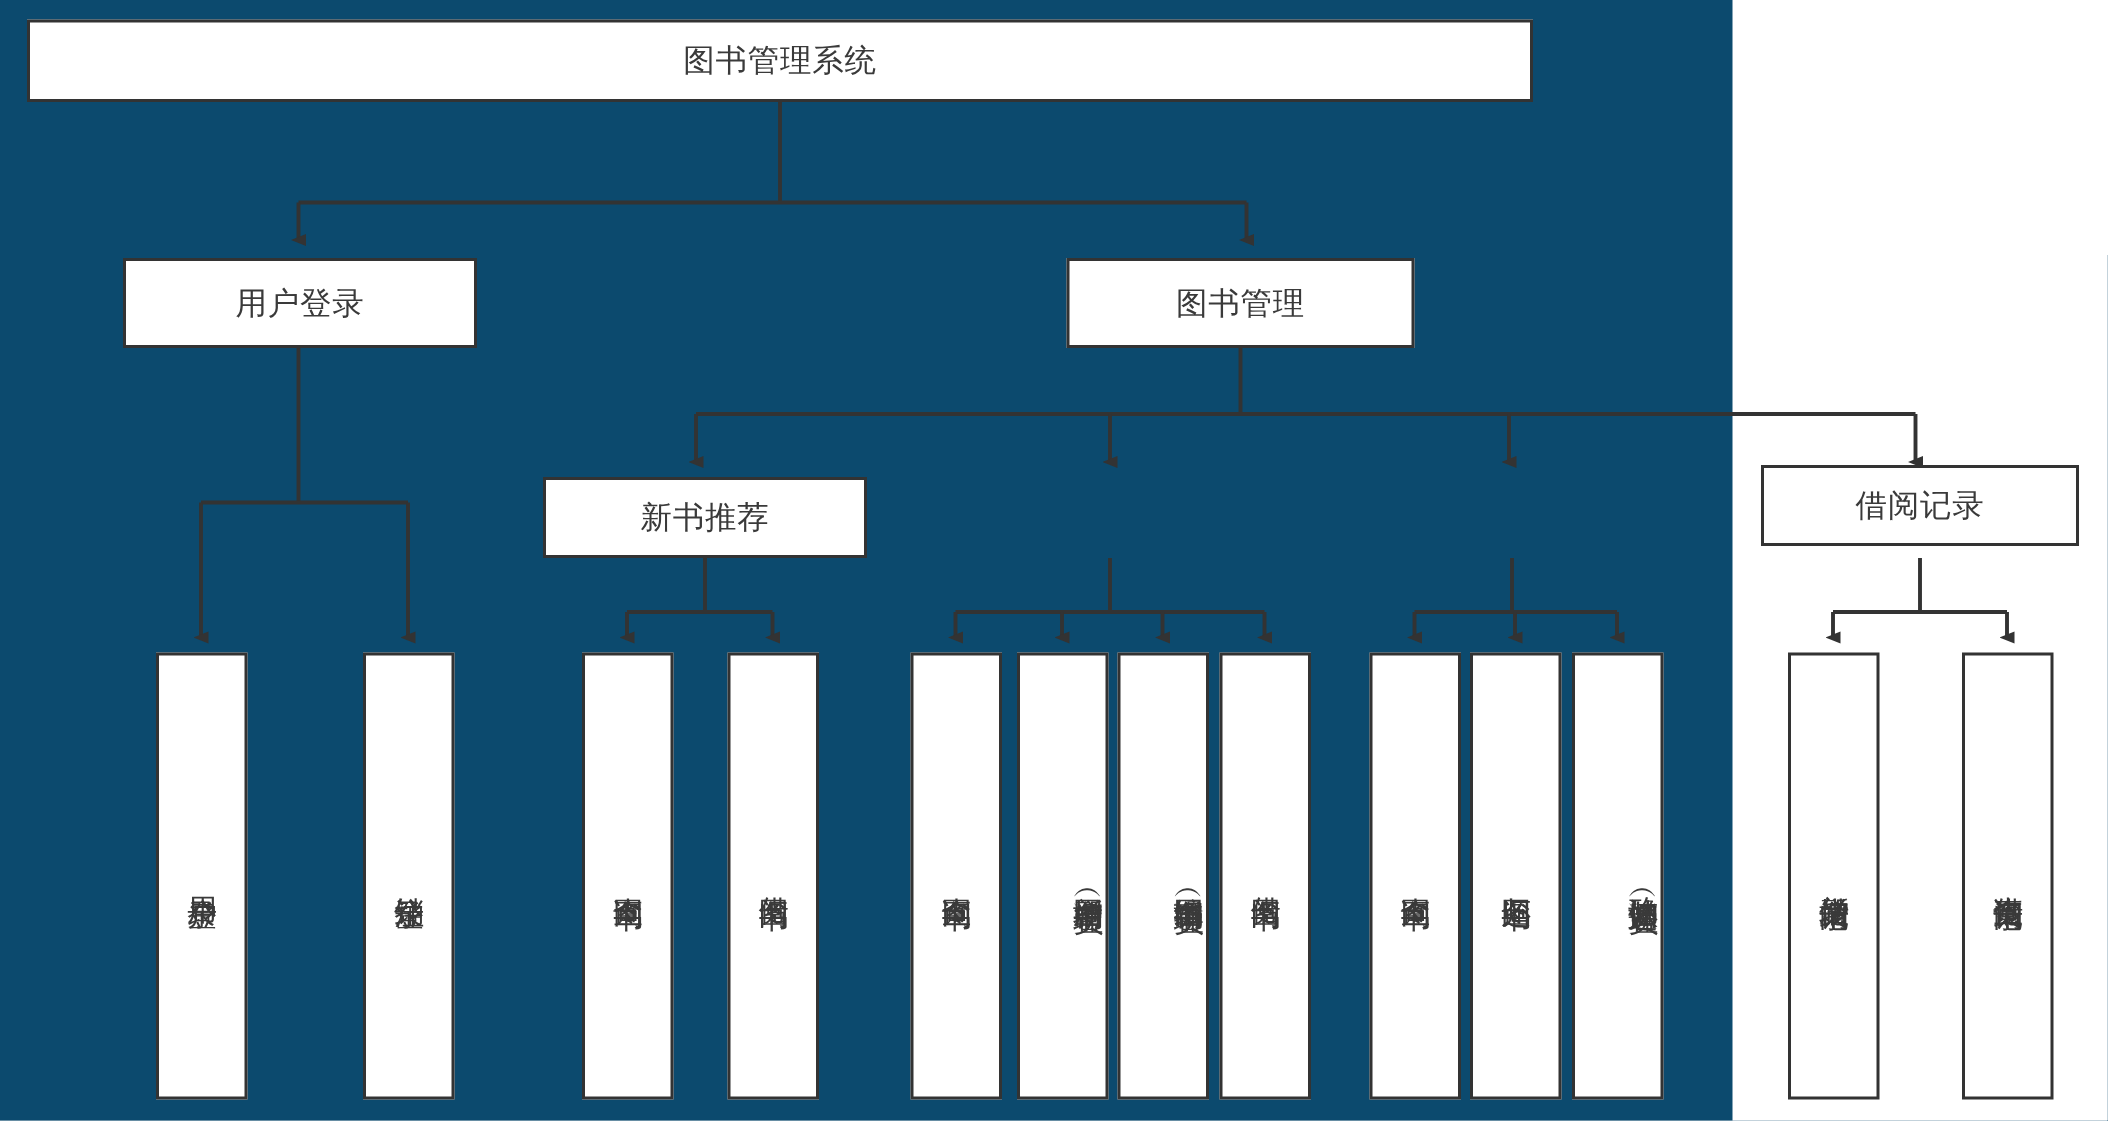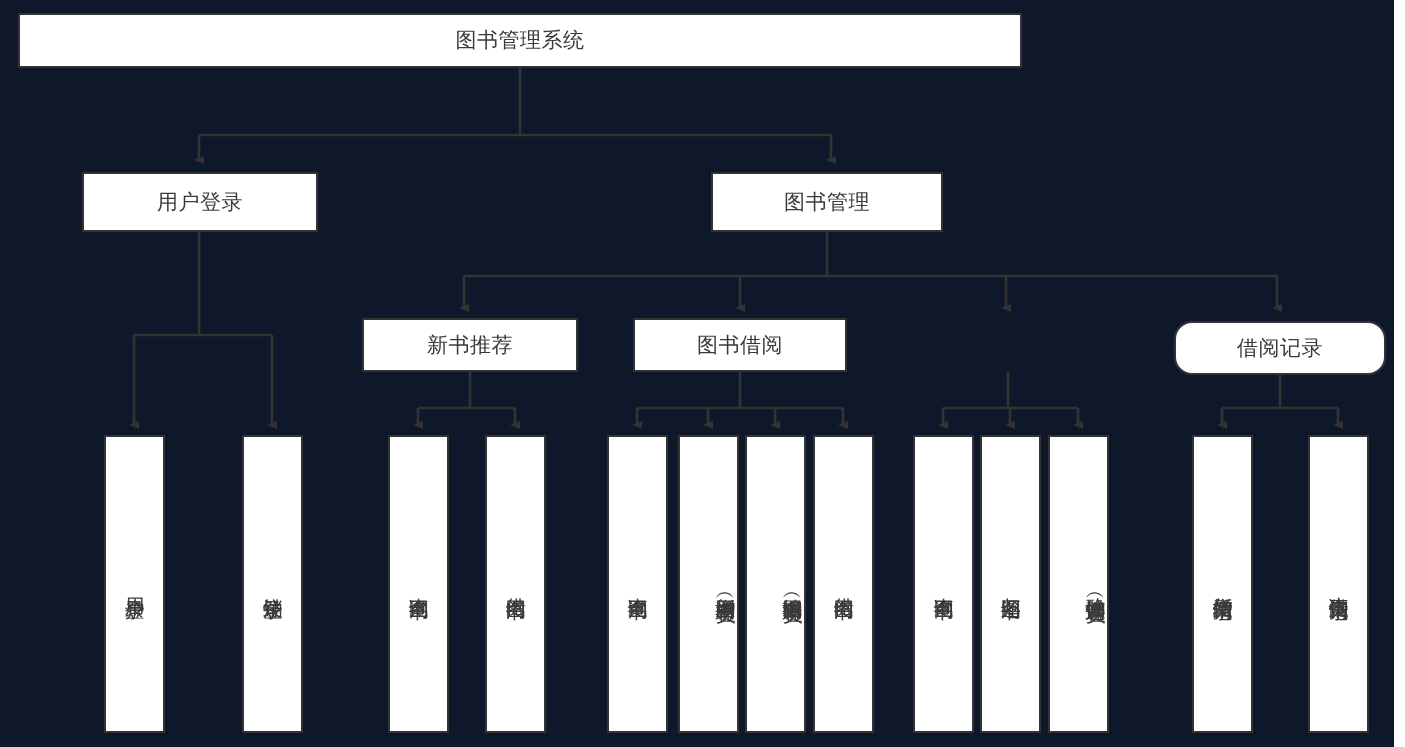--- a/index.html
+++ b/index.html
@@ -8,23 +8,23 @@
     background: #ffffff;
   }
   body {
     width: 1405px;
     height: 747px;
     font-family: "DejaVu Sans", "Liberation Sans", sans-serif;
     overflow: hidden;
   }
   #diagram-root {
     position: relative;
-    width: 1394px;
+    width: 1155px;
     height: 747px;
-    background: #0f172a;
+    background: #0c4a6e;
   }
   svg.edges {
     position: absolute;
     left: 0;
     top: 0;
     width: 1405px;
     height: 747px;
     pointer-events: none;
   }
   .node {
@@ -134,24 +134,21 @@
   <div class="node horizontal" style="left:82px; top:172px; width:236px; height:60px;">
     <span class="node-label">用户登录</span>
   </div>
   <div class="node horizontal" style="left:362px; top:318px; width:216px; height:54px;">
     <span class="node-label">新书推荐</span>
   </div>
 
   <div class="node horizontal" style="left:711px; top:172px; width:232px; height:60px;">
     <span class="node-label">图书管理</span>
   </div>
-  <div class="node horizontal" style="left:633px; top:318px; width:214px; height:54px;">
-    <span class="node-label">图书借阅</span>
-  </div>
-  <div class="node horizontal" style="left:1174px; top:321px; width:212px; height:54px;border-radius:18px;">
+  <div class="node horizontal" style="left:1174px; top:310px; width:212px; height:54px;">
     <span class="node-label">借阅记录</span>
   </div>
 
   <div class="node vertical anchor-mid" style="left:104px; top:435px; width:61px; height:298px;">
     <span class="node-label">用户登录</span>
   </div>
   <div class="node vertical anchor-mid" style="left:242px; top:435px; width:61px; height:298px;">
     <span class="node-label">注销登录</span>
   </div>
 

